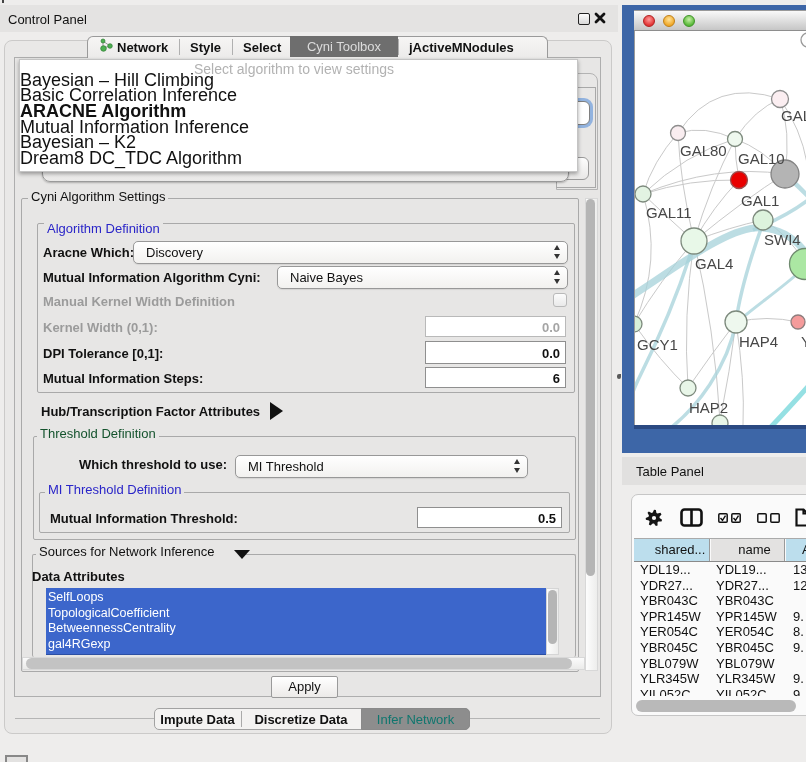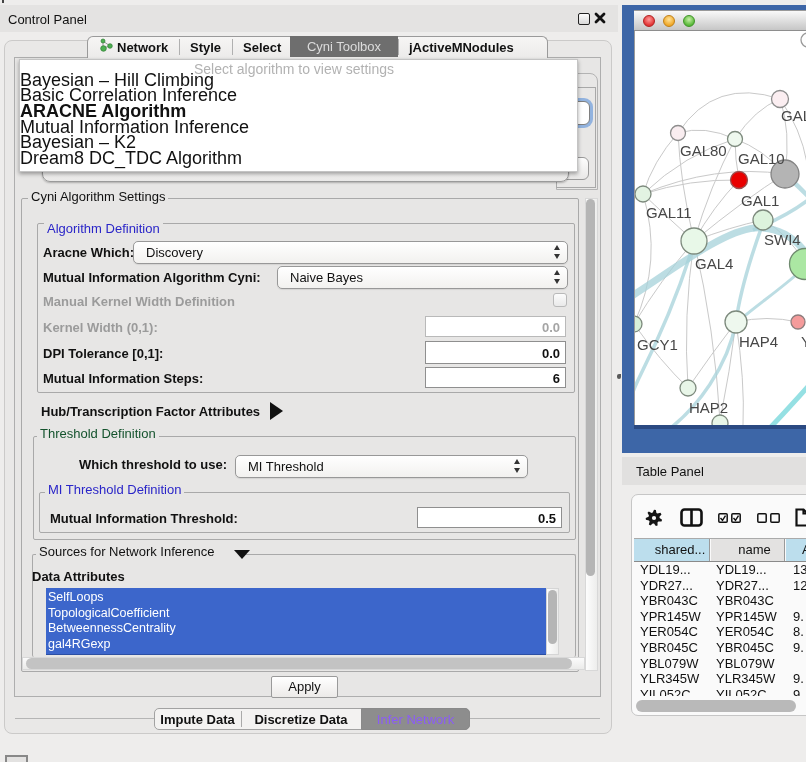--- a/index.html
+++ b/index.html
@@ -132,21 +132,21 @@
 <div class="abs" style="left:586px;top:199px;width:9px;height:377px;background:#b5b5b5;border-radius:5px;"></div>
 
 <div class="abs" style="left:271px;top:676px;width:65px;height:20px;border:1px solid #9a9a9a;border-radius:2px;background:linear-gradient(#ffffff,#eceae8);text-align:center;line-height:19px;">Apply</div>
 
 <div class="abs" style="left:15px;top:718px;width:585px;height:1px;background:#b5b5b5;"></div>
 <div class="abs" style="left:154px;top:708px;width:316px;height:22px;border:1px solid #a2a2a2;border-radius:5px;background:#f3f2f1;box-sizing:border-box;"></div>
 <div class="abs" style="left:241px;top:711px;width:1px;height:16px;background:#aaa;"></div>
 <div class="abs" style="left:361px;top:708px;width:109px;height:22px;background:#8d8d8d;border-radius:0 5px 5px 0;border:1px solid #8a8a8a;box-sizing:border-box;"></div>
 <div class="abs b" style="left:154px;top:712px;width:87px;text-align:center;">Impute Data</div>
 <div class="abs b" style="left:241px;top:712px;width:120px;text-align:center;">Discretize Data</div>
-<div class="abs" style="left:361px;top:712px;width:109px;text-align:center;color:#8b5cf6;">Infer Network</div>
+<div class="abs" style="left:361px;top:712px;width:109px;text-align:center;color:#0f766e;">Infer Network</div>
 
 <div class="abs" style="left:5px;top:755px;width:19px;height:10px;border:2px solid #888;background:#e3e2e1;"></div>
 
 <div class="abs" style="left:617px;top:374px;width:4px;height:5px;background:#5a5a5a;border-radius:2px 0 2px 2px;"></div>
 
 <div class="abs" style="left:622px;top:5px;width:184px;height:448px;background:#3d66a7;"></div>
 <div class="abs" style="left:634px;top:424px;width:172px;height:5px;background:#2b4a82;"></div>
 
 <div class="abs" style="left:634px;top:10px;width:172px;height:21px;background:linear-gradient(#f9f9f9,#c6c6c6);border-bottom:1px solid #8e8e8e;border-top:1px solid #999;box-sizing:border-box;"></div>
 <div class="abs" style="left:643px;top:15px;width:12px;height:12px;border-radius:50%;background:radial-gradient(circle at 50% 35%,#ff9a9a,#e23434 70%);border:0.5px solid #b02020;box-sizing:border-box;"></div>

